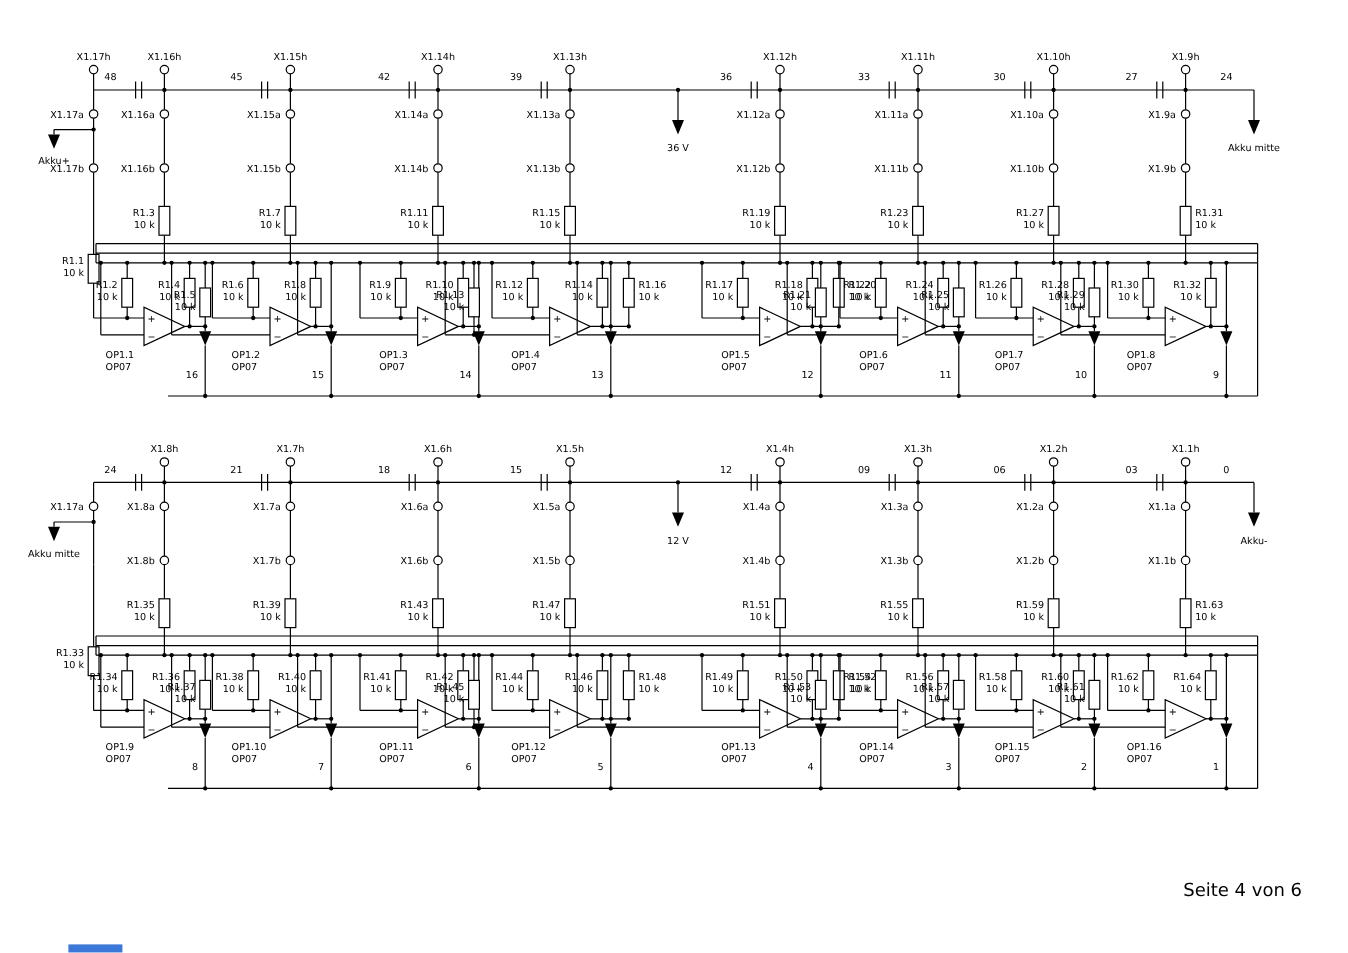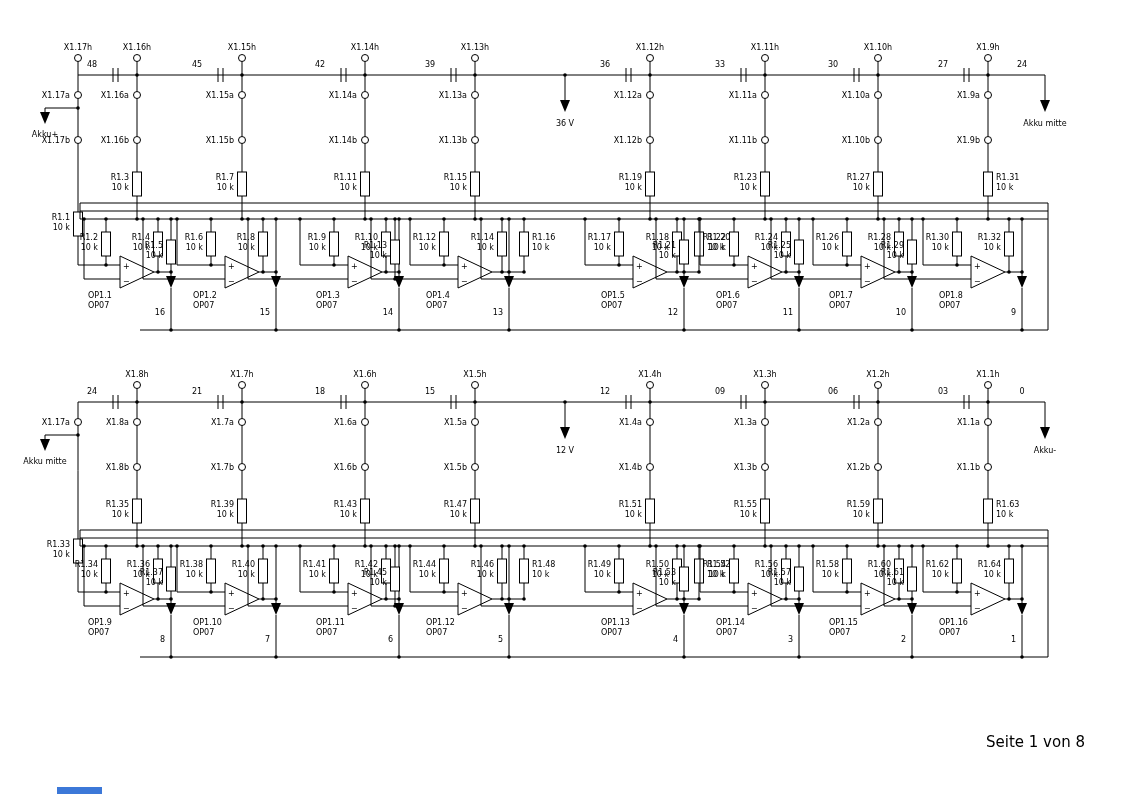--- a/index.html
+++ b/index.html
@@ -1228,15 +1228,15 @@
           <line x1="1022" y1="546" x2="1022" y2="599" stroke="#000000" stroke-width="1"></line>
           <circle cx="1022" cy="546" r="1.8" fill="#000000"></circle>
           <line x1="1022" y1="599" x2="1022" y2="603" stroke="#000000" stroke-width="1"></line>
           <path d="M1017 603 L1027 603 L1022 615 Z" fill="#000000"></path>
           <line x1="1022" y1="615" x2="1022" y2="657" stroke="#000000" stroke-width="1"></line>
           <circle cx="1022" cy="657" r="1.8" fill="#000000"></circle>
           <text x="1016" y="642" text-anchor="end" font-size="8">1</text>
         </g>
       </g>
     </svg>
-  <div class="footer">Seite 1 von 8</div>
+  <div class="footer">Seite 4 von 6</div>
   <div class="artifact" id="artifact-bar" style="background: rgb(60, 120, 216);"></div>
 </div>
 
 </body></html>

